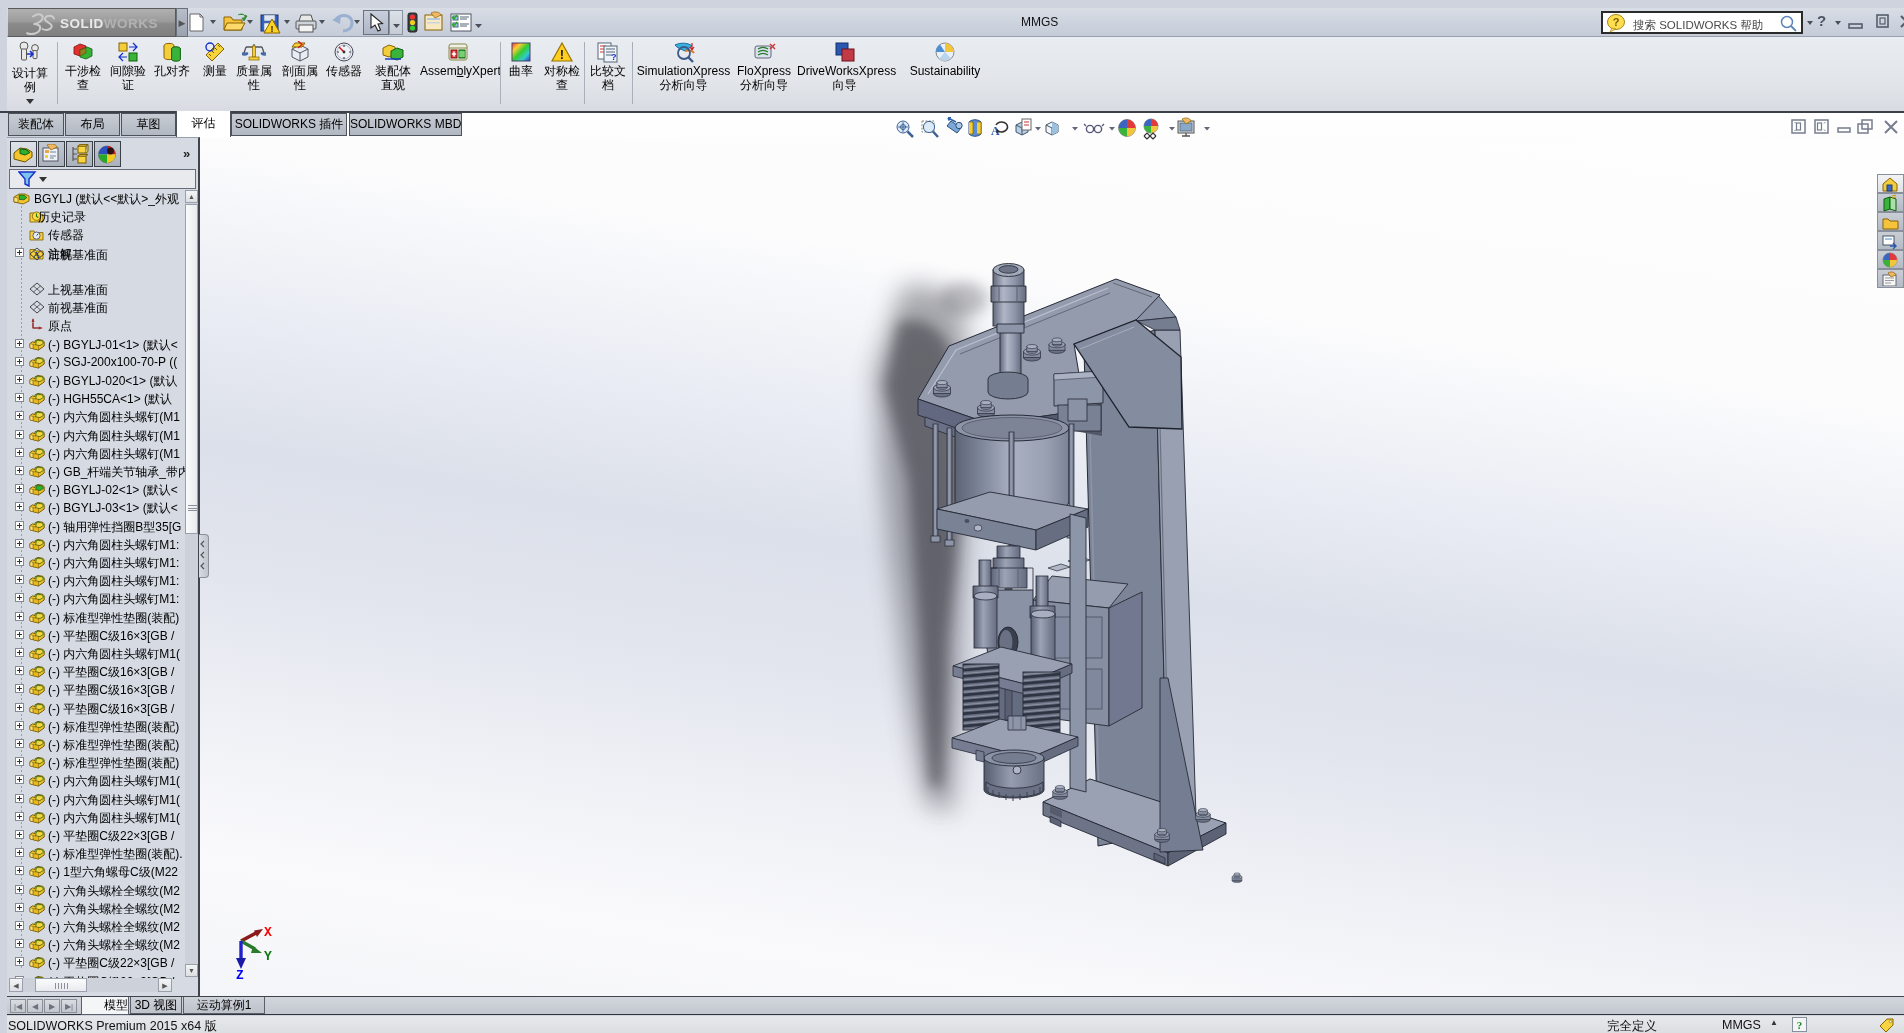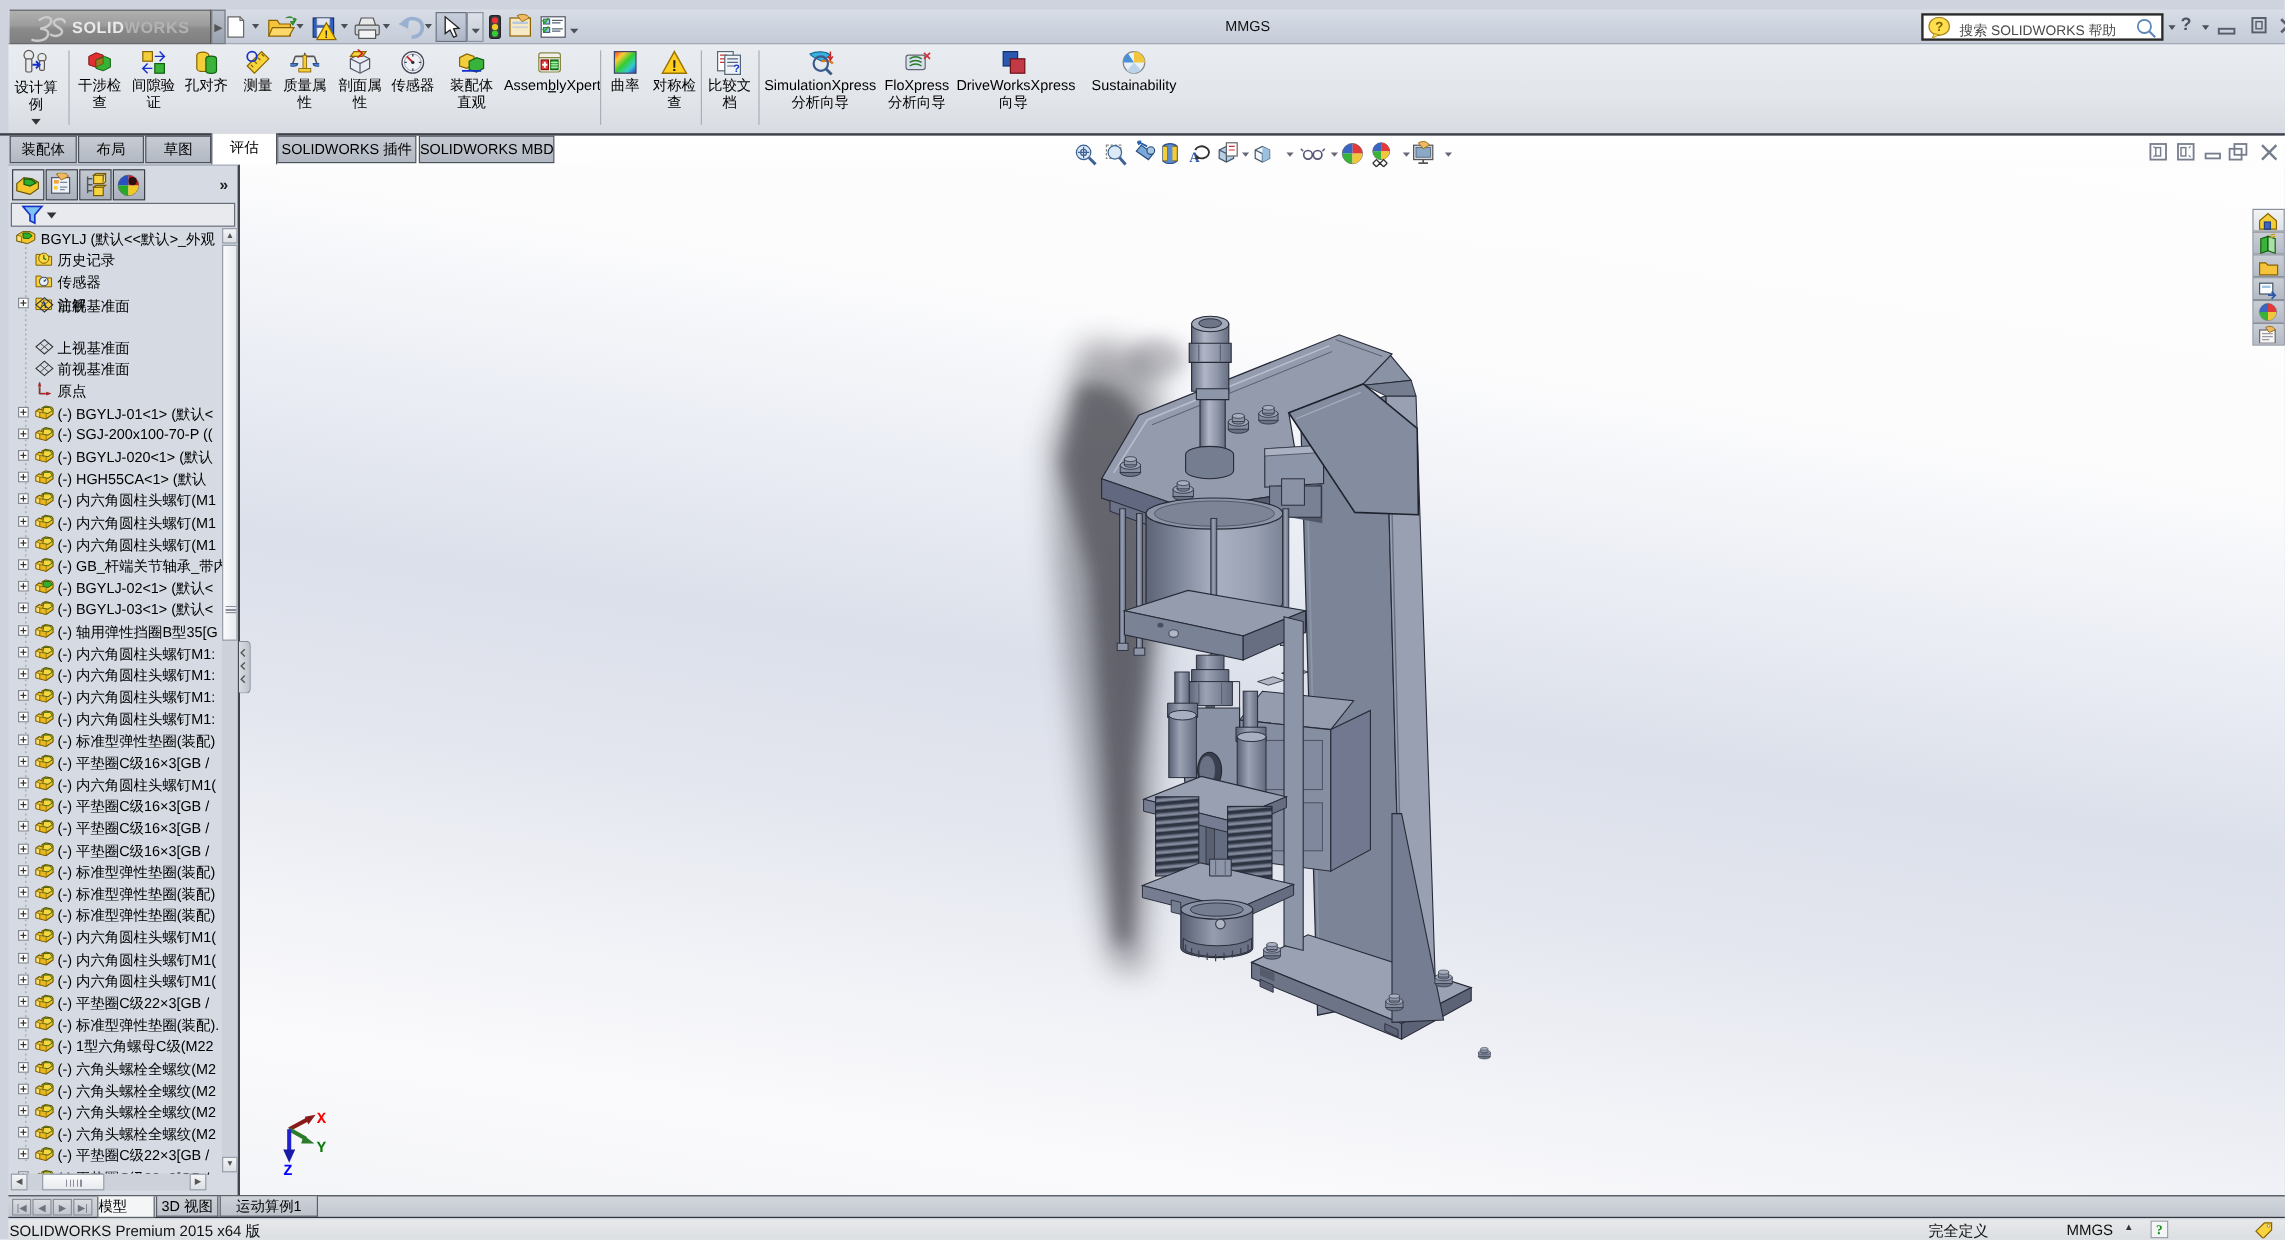--- a/index.html
+++ b/index.html
@@ -45,21 +45,21 @@
 #hsb{position:absolute;left:2px;top:840px;width:163px;height:14px;background:#cdd2da}
 .hbtn{position:absolute;top:0;width:14px;height:14px;background:linear-gradient(180deg,#f4f5f7,#dcdfe4);border:1px solid #9aa0ab;color:#555;font-size:7px;text-align:center;line-height:13px}
 #hsbthumb{position:absolute;left:15px;top:0px;width:50px;height:14px;background:linear-gradient(180deg,#fafbfc,#e8eaee);border:1px solid #9aa0ab}
 .grip{position:absolute;background:repeating-linear-gradient(90deg,#8a909b 0 1px,transparent 1px 3px)}
 
 #splt{position:absolute;left:199px;top:534px;width:10px;height:44px;background:linear-gradient(90deg,#d8dce2,#bfc5cd);border:1px solid #8a909b;border-left:none;border-radius:0 4px 4px 0;z-index:5}
 
 #btabs{position:absolute;left:7px;top:996px;width:1897px;height:19px;background:linear-gradient(180deg,#d2d6dc,#c3c8d0);border-top:1px solid #3f444d;border-bottom:1px solid #30343b}
 .nbtn{position:absolute;top:2px;width:16px;height:14px;background:linear-gradient(180deg,#d9dce1,#c2c7ce);border:1px solid #8a8f99;color:#6d737e;font-size:8px;text-align:center;line-height:13px}
 .btab{position:absolute;top:0px;height:17px;background:linear-gradient(180deg,#cdd1d8,#bdc2cb);border:1px solid #5a5f68;border-top:none;font-size:12px;color:#000;text-align:center;line-height:16px}
-.btabactive{position:absolute;top:0px;height:18px;background:#f4f5f6;border:1px solid #5a5f68;border-top:none;font-size:12px;color:#000;text-align:left;line-height:16px;z-index:2}
+.btabactive{position:absolute;top:0px;height:18px;background:#f4f5f6;border:1px solid #5a5f68;border-top:none;font-size:12px;color:#000;text-align:right;line-height:16px;z-index:2}
 
 #status{position:absolute;left:7px;top:1016px;width:1897px;height:17px;background:linear-gradient(180deg,#e6e8ea,#dcdfe2);font-size:12.5px;color:#111}
 </style></head><body>
 <div id="win"></div>
 <div id="viewport"></div>
 <div id="vptopstrip"></div>
 
 <div id="titlebar">
 <div id="logo"><svg width="166" height="27" viewBox="0 0 166 27">
 <path d="M25,7.5 C31,3.5 35.5,5.5 34.5,9.5 C33.5,12.5 29,14.5 25.5,15 C29.5,15 33,16.5 32,20 C30.8,24.5 24,26 19,24.2" fill="none" stroke="#cbcbcb" stroke-width="2" stroke-linecap="round"></path>
@@ -478,21 +478,21 @@
             <path d="M1,5 L5,6 L5,10.5 L1,9.8 Z" fill="#ffe07a" stroke="#6b5400" stroke-width="0.6"></path>
           </svg></span>
         <span class="ttext" style="left:27px">BGYLJ  (默认&lt;&lt;默认&gt;_外观</span>
 </div>
 <div class="trow" style="top:17.2px">
 <span class="ticon" style="left:22px;top:2px"><svg width="15" height="13" viewBox="0 0 15 13">
             <path d="M1,3 L5,3 L6,4.6 L14,4.6 L14,12 L1,12 Z" fill="#f8cf3c" stroke="#7a5c00" stroke-width="0.8"></path>
             <circle cx="7.5" cy="6.2" r="4.2" fill="#ffda44" stroke="#7a5c00" stroke-width="0.8"></circle>
             <path d="M7.5,3.6 L7.5,6.4 L9.5,7.4" stroke="#1f7a1f" stroke-width="1.1" fill="none"></path>
           </svg></span>
-        <span class="ttext" style="left:41px">历史记录</span>
+        <span class="ttext" style="left:31px">历史记录</span>
 </div>
 <div class="trow" style="top:35.4px">
 <span class="ticon" style="left:22px;top:2px"><svg width="15" height="13" viewBox="0 0 15 13">
             <path d="M1,3 L5,3 L6,4.6 L14,4.6 L14,12 L1,12 Z" fill="#f8cf3c" stroke="#7a5c00" stroke-width="0.8"></path>
             <circle cx="7.5" cy="7.6" r="3.6" fill="#e8edf5" stroke="#43577a" stroke-width="0.9"></circle>
             <path d="M7.5,7.6 L9.3,5.9" stroke="#16407c" stroke-width="1"></path>
           </svg></span>
         <span class="ttext" style="left:41px">传感器</span>
 </div>
 <div class="trow" style="top:53.6px">

